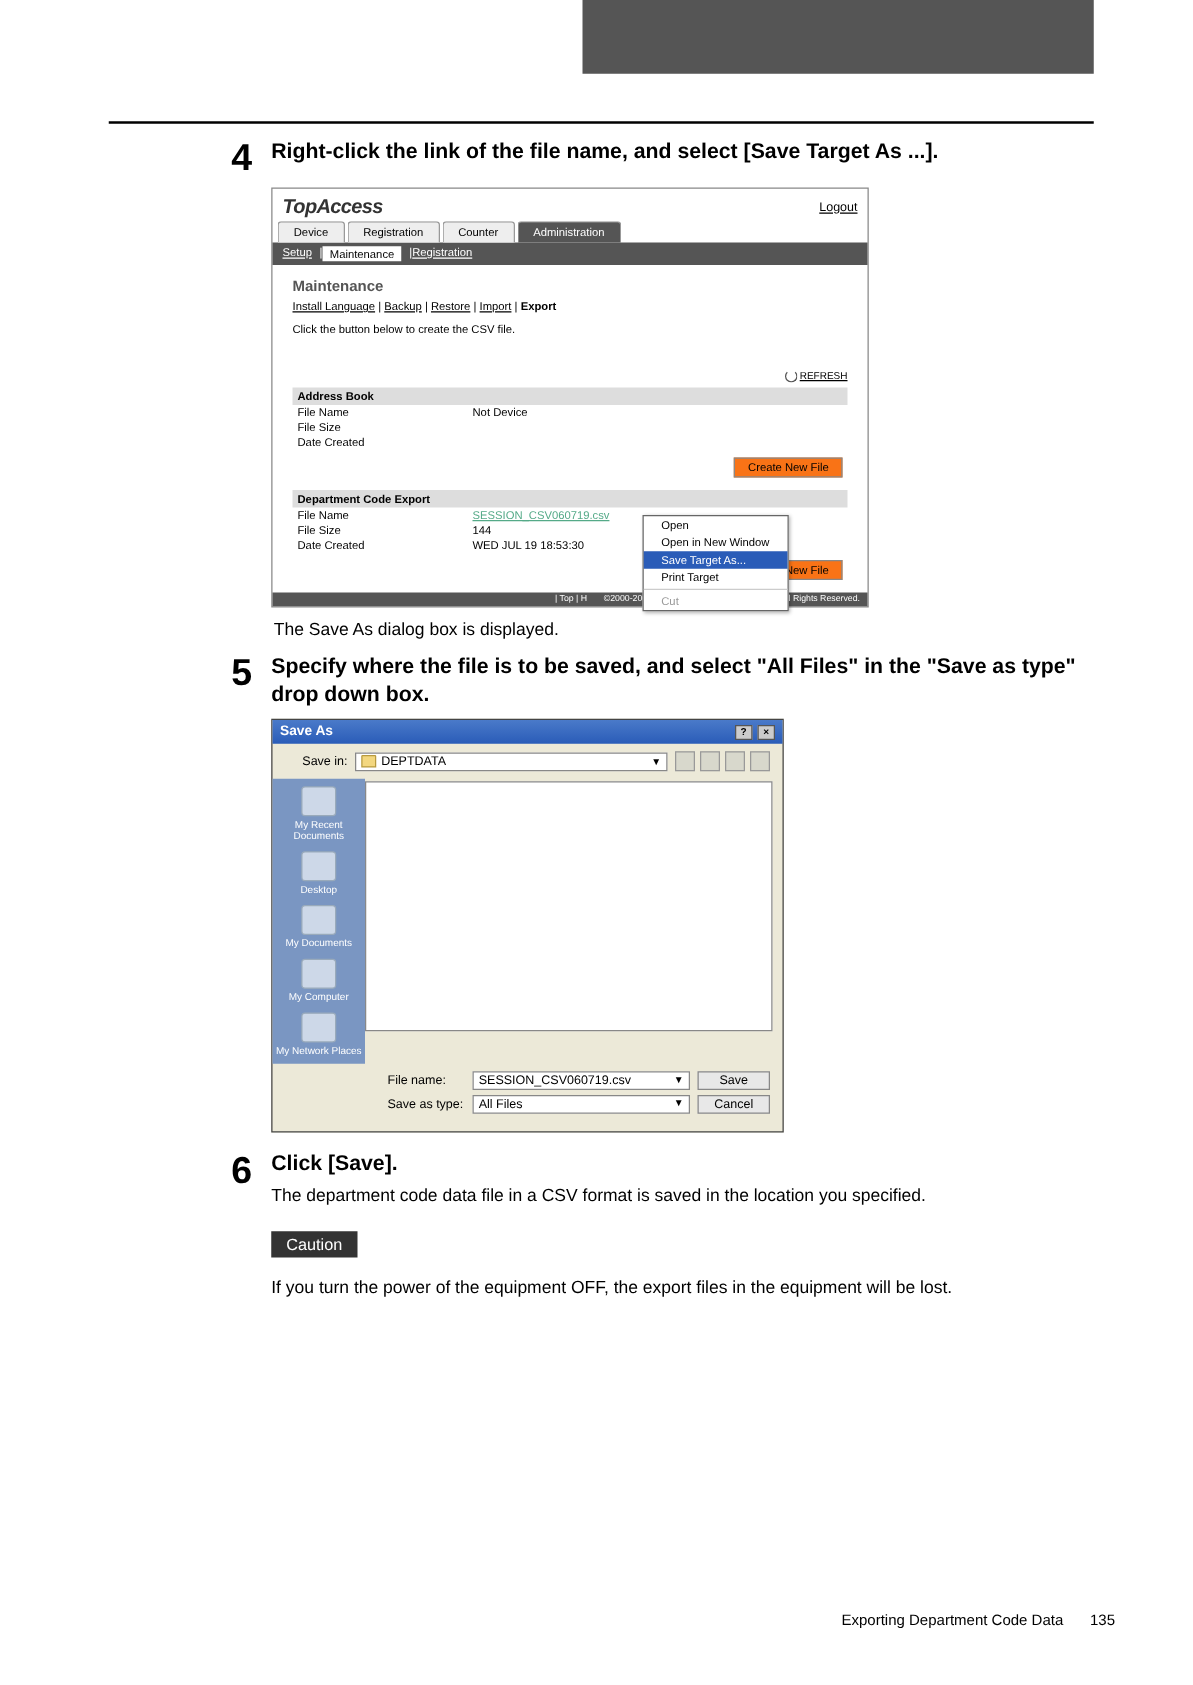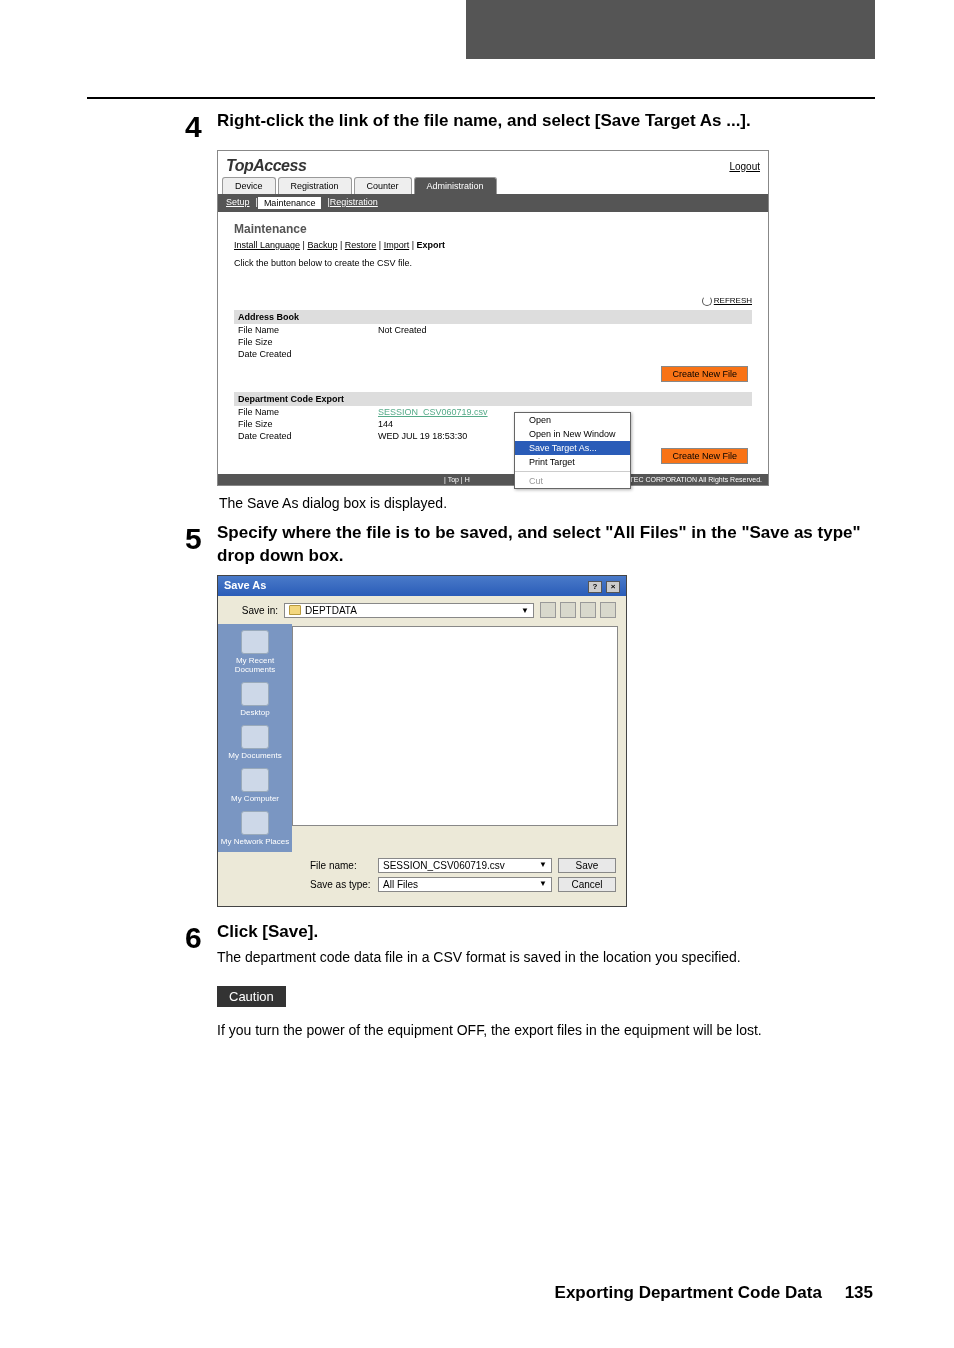--- a/index.html
+++ b/index.html
@@ -59,21 +59,21 @@
       font-size: 14px;
       line-height: 1.4;
       margin-top: 4px;
     }
     .screenshot {
       margin: 8px 0 8px 32px;
     }
 
     
     .topaccess-box {
-      width: 552px;
+      width: 478px;
       border: 1px solid #888;
       background: #fff;
       font-size: 10px;
     }
     .topaccess-header {
       padding: 6px 8px 2px 8px;
       display: flex;
       justify-content: space-between;
       align-items: center;
     }
@@ -316,23 +316,22 @@
       background: #333;
       color: #ffffff;
       padding: 3px 12px;
       font-size: 13px;
       margin: 18px 0 10px 0;
     }
 
     .page-footer {
       position: absolute;
       bottom: 45px;
-      right: 81px;
-      font-size: 17px;
-      font-weight: bold;
+      right: 62px;
+      font-size: 12px;
     }
     .page-num {
       margin-left: 18px;
     }
   </style>
 </head>
 <body>
 
 <div class="top-gray-bar"></div>
 <div class="thin-rule"></div>
@@ -377,21 +376,21 @@
         <div class="maint-note">Click the button below to create the CSV file.</div>
       </div>
       <div class="refresh">
         <span class="refresh-icon"></span><span>REFRESH</span>
       </div>
 
       <div class="section">
         <div class="section-header">Address Book</div>
         <div class="section-row">
           <div class="section-label">File Name</div>
-          <div style="color:#000;">Not Created</div>
+          <div style="color:#000;">Not Device</div>
         </div>
         <div class="section-row">
           <div class="section-label">File Size</div>
         </div>
         <div class="section-row">
           <div class="section-label">Date Created</div>
         </div>
         <div class="create-btn-wrap">
           <button class="win-btn">Create New File</button>
         </div>

